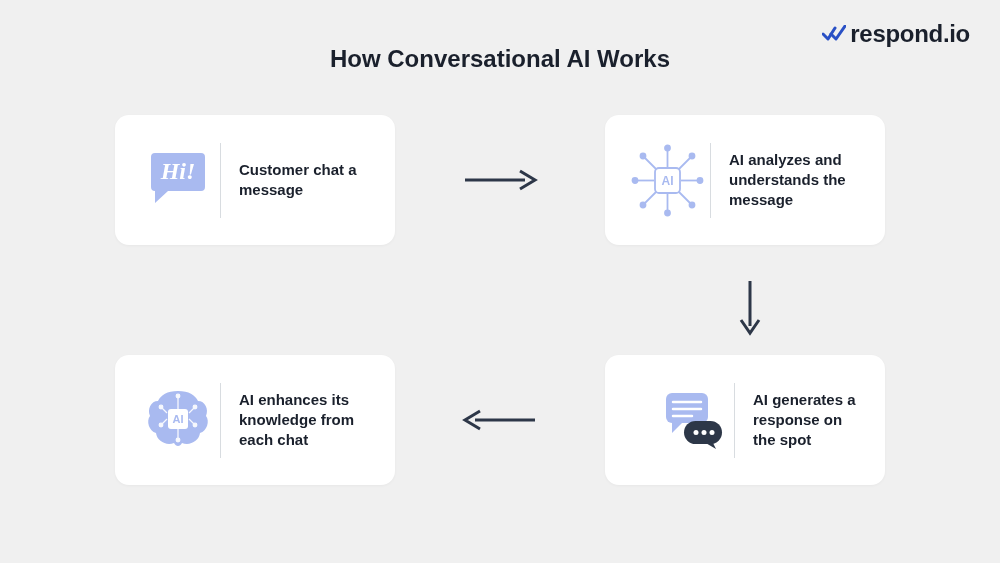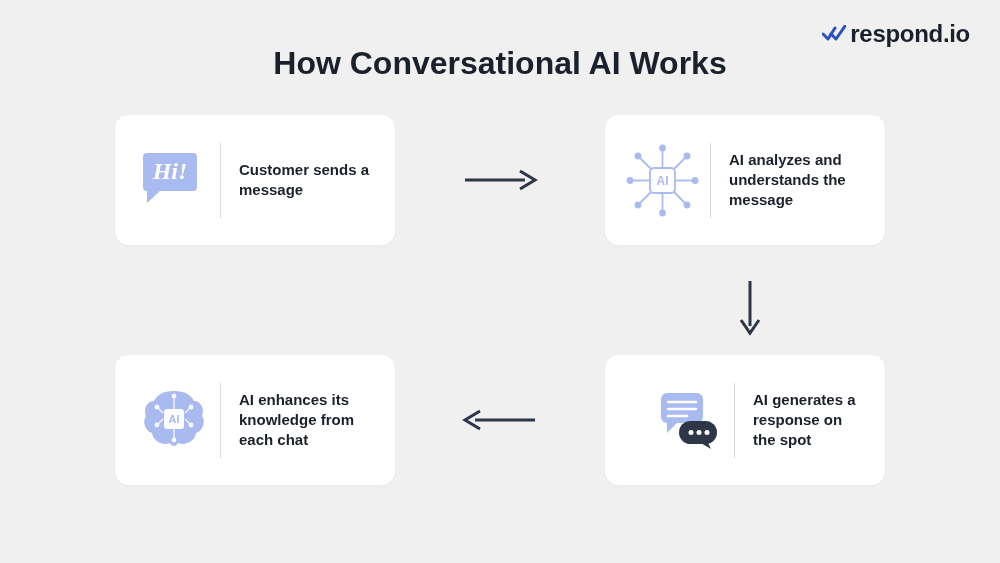--- a/index.html
+++ b/index.html
@@ -32,40 +32,41 @@
       font-weight: 600;
       color: #1a202c;
       letter-spacing: -0.3px;
     }
     .title {
       position: absolute;
       top: 45px;
       left: 0;
       right: 0;
       text-align: center;
-      font-size: 32px;
+      font-size: 24px;
       font-weight: 700;
       color: #1a202c;
     }
     .card {
       position: absolute;
       width: 280px;
       height: 130px;
       background: #ffffff;
       border-radius: 14px;
       display: flex;
       align-items: center;
       padding: 20px;
       box-shadow: 0 1px 3px rgba(0,0,0,0.04);
     }
     .card-icon-wrap {
       width: 85px;
       flex-shrink: 0;
       display: flex;
       align-items: center;
+      justify-content: center;
     }
     .divider {
       width: 1px;
       height: 75px;
       background: #d8dce0;
       flex-shrink: 0;
     }
     .card-text {
       padding-left: 18px;
       font-size: 15px;
@@ -101,21 +102,21 @@
 <h1 class="title">How Conversational AI Works</h1>
 
 <div class="card card-1">
   <div class="card-icon-wrap">
     <svg width="70" height="70" viewBox="0 0 70 70">
       <path d="M8 8 H58 A4 4 0 0 1 62 12 V42 A4 4 0 0 1 58 46 H25 L12 58 V46 H12 A4 4 0 0 1 8 42 V12 A4 4 0 0 1 12 8 Z" fill="#A9BAF0"></path>
       <text x="35" y="34" font-family="Georgia, serif" font-style="italic" font-size="24" font-weight="bold" fill="#ffffff" text-anchor="middle">Hi!</text>
     </svg>
   </div>
   <div class="divider"></div>
-  <div class="card-text">Customer sends a message</div>
+  <div class="card-text">Customer chat a message</div>
 </div>
 
 <div class="card card-2">
   <div class="card-icon-wrap">
     <svg width="75" height="75" viewBox="0 0 75 75">
       <g stroke="#A9BAF0" stroke-width="1.8" fill="none">
         <line x1="37.5" y1="6" x2="37.5" y2="24"></line>
           <circle cx="37.5" cy="5" r="2.5" fill="#A9BAF0"></circle>
         <line x1="37.5" y1="51" x2="37.5" y2="69"></line>
           <circle cx="37.5" cy="70" r="2.5" fill="#A9BAF0"></circle>

